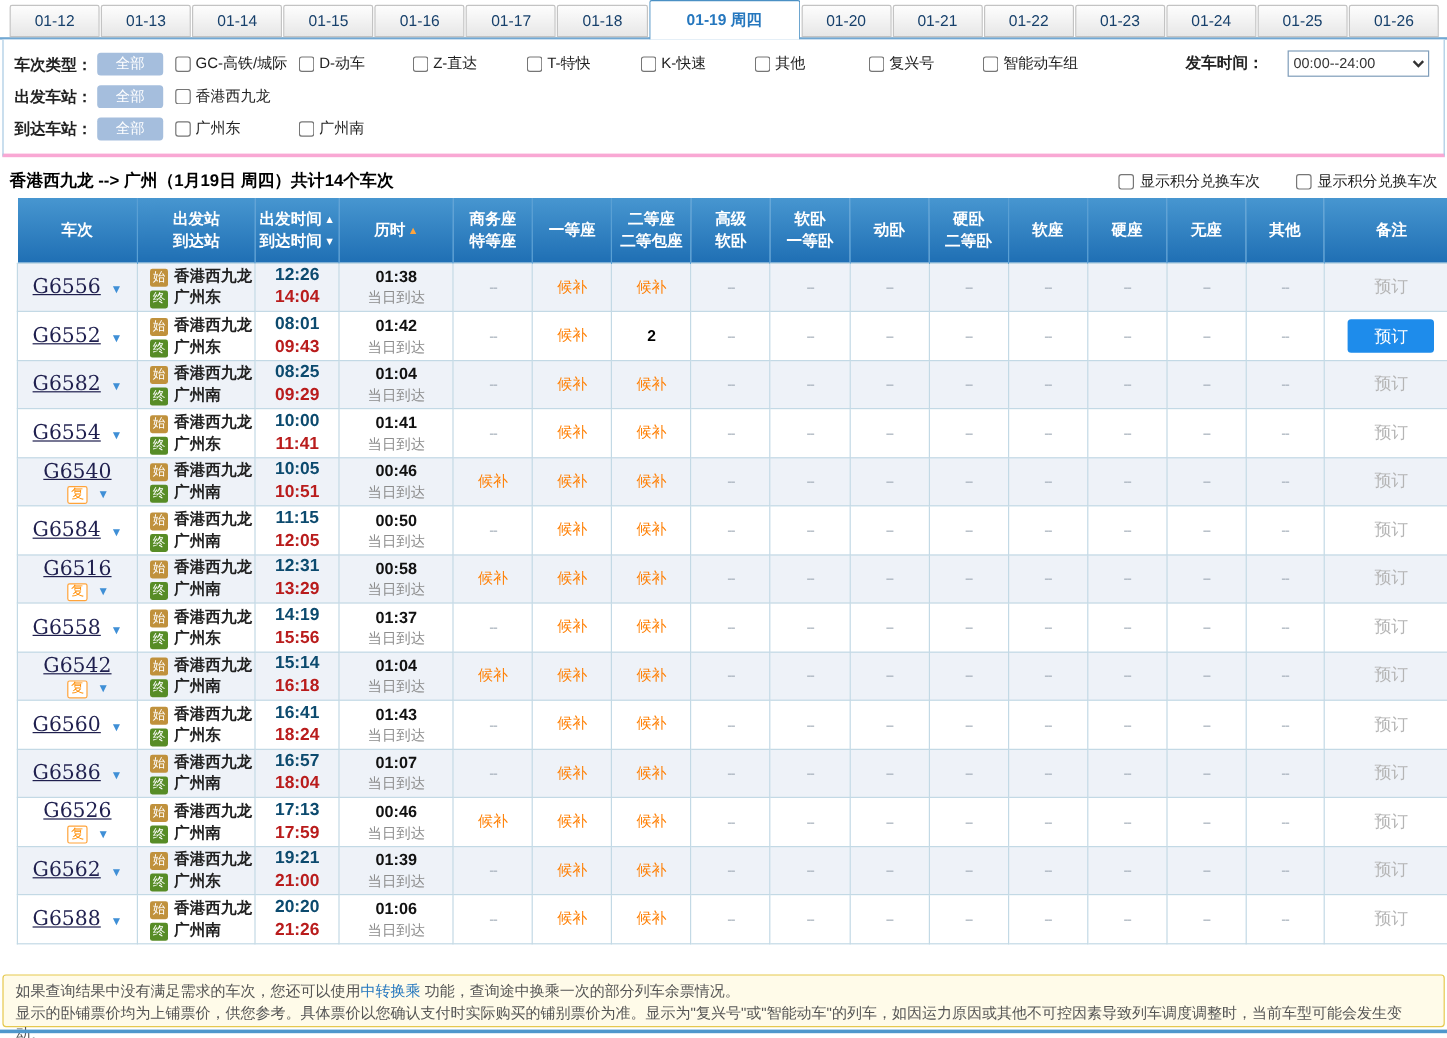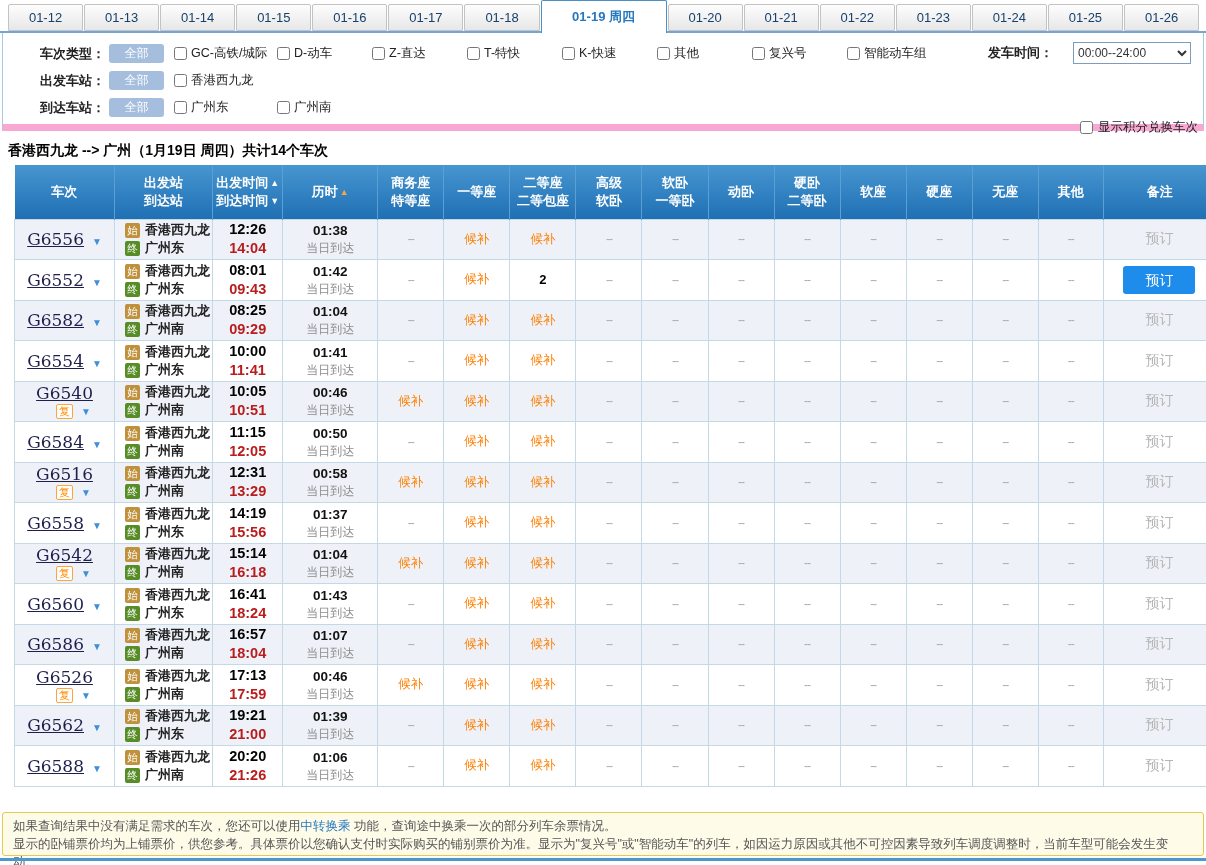--- a/index.html
+++ b/index.html
@@ -12,41 +12,41 @@
     display:flex; align-items:flex-end; padding-left:8px; padding-right:6px; }
   .tabbar .tabline { position:absolute; left:0; right:0; bottom:0; height:2px; background:#71a7d2; }
   .tab { flex:1 1 0; height:27px; line-height:25px; margin:0 1px 2px 0; text-align:center;
     font-size:13px; color:#17406b; background:linear-gradient(#fdfdfd,#e7e7e7);
     border:1px solid #c3c3c3; border-radius:2px 2px 0 0; cursor:pointer; position:relative; z-index:1; }
   .tab.active { flex:0 0 126px; height:33px; line-height:31px; margin-bottom:0; background:#fff;
     border:1px solid #4a90c4; border-bottom:none; color:#2577be; font-weight:bold; z-index:3; }
 
   
   .filters { position:absolute; top:33px; left:2px; right:2px; height:98px;
-    border-left:1px solid #a7c9e3; border-right:1px solid #a7c9e3; border-bottom:7px solid #f9a8d4;
-    padding-top:9px; background:#fff;padding-left:28px; }
+    border-left:1px solid #a7c9e3; border-right:1px solid #a7c9e3; border-bottom:3px solid #f9a8d4;
+    padding-top:9px; background:#fff; }
   .f-row { display:flex; align-items:center; height:23px; margin-bottom:4px; }
   .f-label { width:78px; padding-left:9px; font-weight:bold; font-size:13px; color:#222; }
   .all-badge { display:inline-block; width:55px; height:19px; line-height:19px; text-align:center;
     background:#a5bedd; color:#fff; font-size:12px; border-radius:3px; margin-right:10px; cursor:pointer; }
   .f-opt { display:inline-flex; align-items:center; width:95px; font-size:12.5px; color:#222; cursor:pointer; }
   .f-opt:first-of-type { width:103px; }
   .f-opt input { margin:0 4px 0 0; width:13px; height:13px; }
   .depart-time { position:absolute; top:9px; right:12px; display:flex; align-items:center; }
   .depart-time .dt-label { font-weight:bold; font-size:13px; color:#222; margin-right:20px; }
   .depart-time select { width:118px; height:22px; font-size:12px; color:#333;
     border:1px solid #7f9db9; background:#fff; font-family:inherit; }
 
   
   .summary { position:absolute; top:139px; left:8px; right:8px; height:24px;
     display:flex; align-items:center; }
   .route, .count { font-size:14px; font-weight:bold; color:#000; }
   .tip { margin-left:42px; font-size:12.5px; color:#333; }
   .tip .tip-link { color:#ff7e00; font-weight:bold; cursor:pointer; }
-  .toggles { margin-left:auto; display:flex; align-items:flex-end; gap:30px;flex-direction:column; }
+  .toggles { margin-left:auto; display:flex; align-items:flex-end; gap:30px; }
   .toggle { display:inline-flex; align-items:center; font-size:12.5px; color:#222; cursor:pointer; }
   .toggle input { margin-right:5px; width:13px; height:13px; }
 
   
   table { position:absolute; top:165px; left:14px; width:1202px;
     border-collapse:collapse; table-layout:fixed; }
   thead th { height:54px; background:linear-gradient(#4796d0,#1f6fb4); color:#fff;
     font-size:13px; font-weight:bold; border-left:1px solid #5aa0d4; vertical-align:middle;
     cursor:pointer; line-height:1.4; }
   thead th:first-child { border-left:none; }
@@ -62,21 +62,21 @@
   .train-line2 { margin-top:1px; }
   .fx { display:inline-block; border:1px solid #ffa33a; color:#ff8c00; font-size:11px;
     line-height:13px; padding:0 2px; border-radius:2px; margin-left:18px; background:#fff; }
   .station-cell { text-align:left; padding-left:10px; }
   .st-line { line-height:18px; white-space:nowrap; }
   .badge { display:inline-block; width:15px; height:15px; line-height:15px; text-align:center;
     color:#fff; font-size:10.5px; border-radius:2px; margin-right:5px; }
   .badge.origin { background:#c0913c; }
   .badge.term { background:#578c26; }
   .st { font-size:13px; font-weight:bold; color:#222; }
-  .dep { font-size:14.5px; font-weight:bold; color:#000000; line-height:19px; }
+  .dep { font-size:14.5px; font-weight:bold; color:#0c4a6e; line-height:19px; }
   .arr { font-size:14.5px; font-weight:bold; color:#b91c1c; line-height:19px; }
   .dur { font-size:13.5px; font-weight:bold; color:#111; line-height:19px; }
   .day { font-size:12px; color:#8c8c8c; line-height:17px; }
   .houbu { color:#ff7e00; font-size:12.5px; cursor:pointer; }
   .dash { color:#a3adb8; letter-spacing:-1px; }
   .num { color:#000; font-weight:bold; font-size:13px; }
   .book-gray { color:#b5b5b5; font-size:14px; }
   .book-btn { display:inline-block; width:72px; height:28px; line-height:28px; text-align:center;
     background:#1e8ceb; color:#fff; font-size:14px; border:none; border-radius:3px; cursor:pointer;
     font-family:inherit; }

